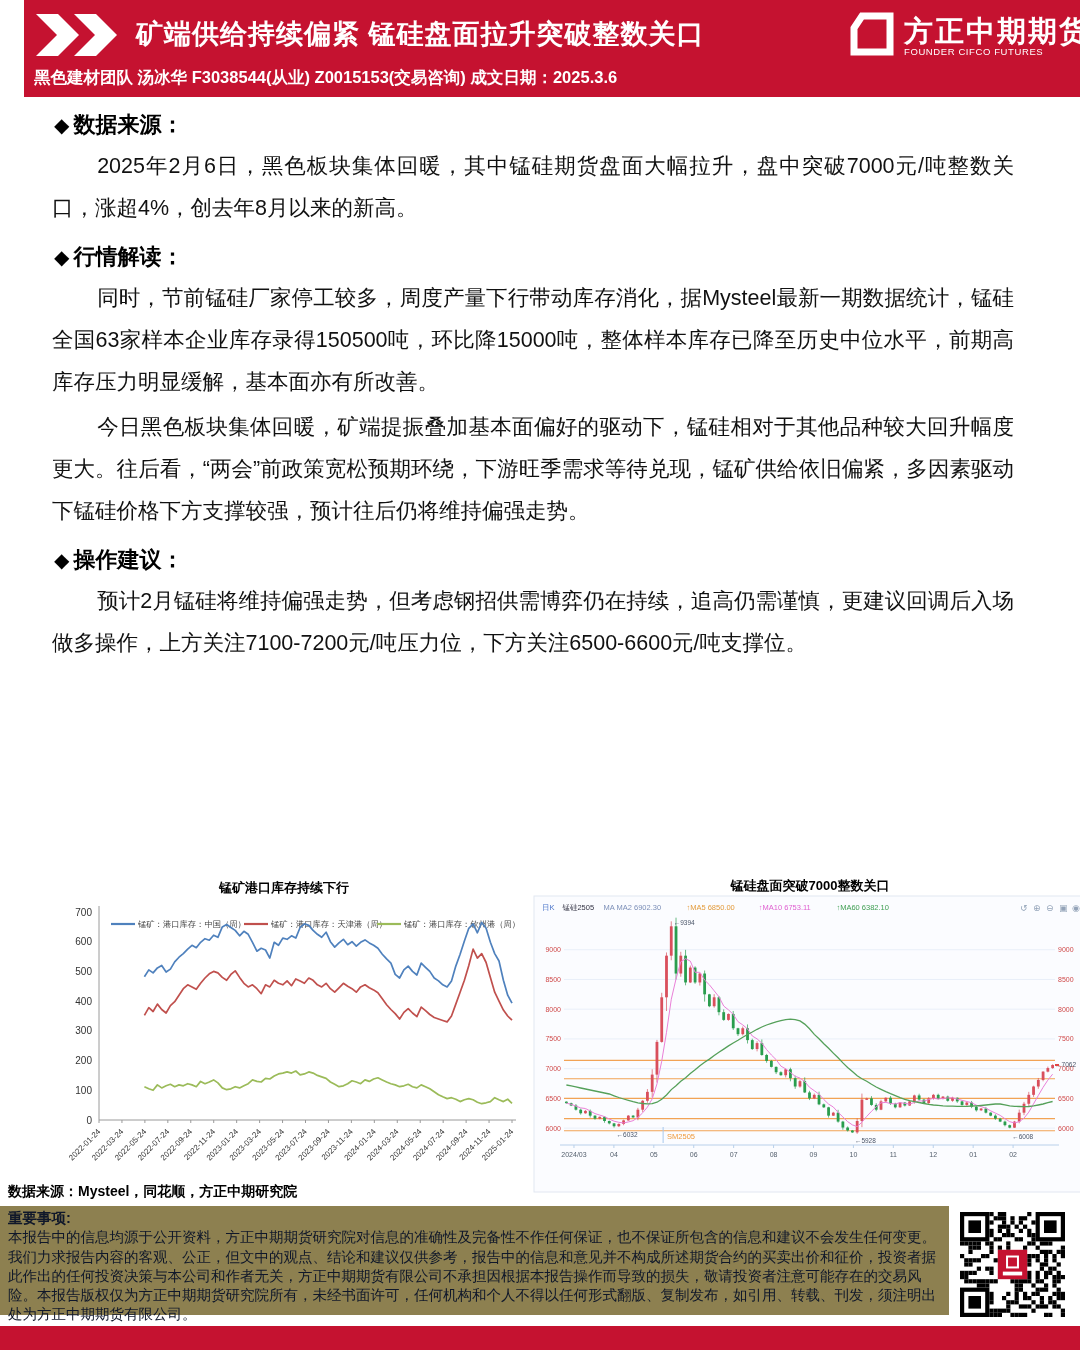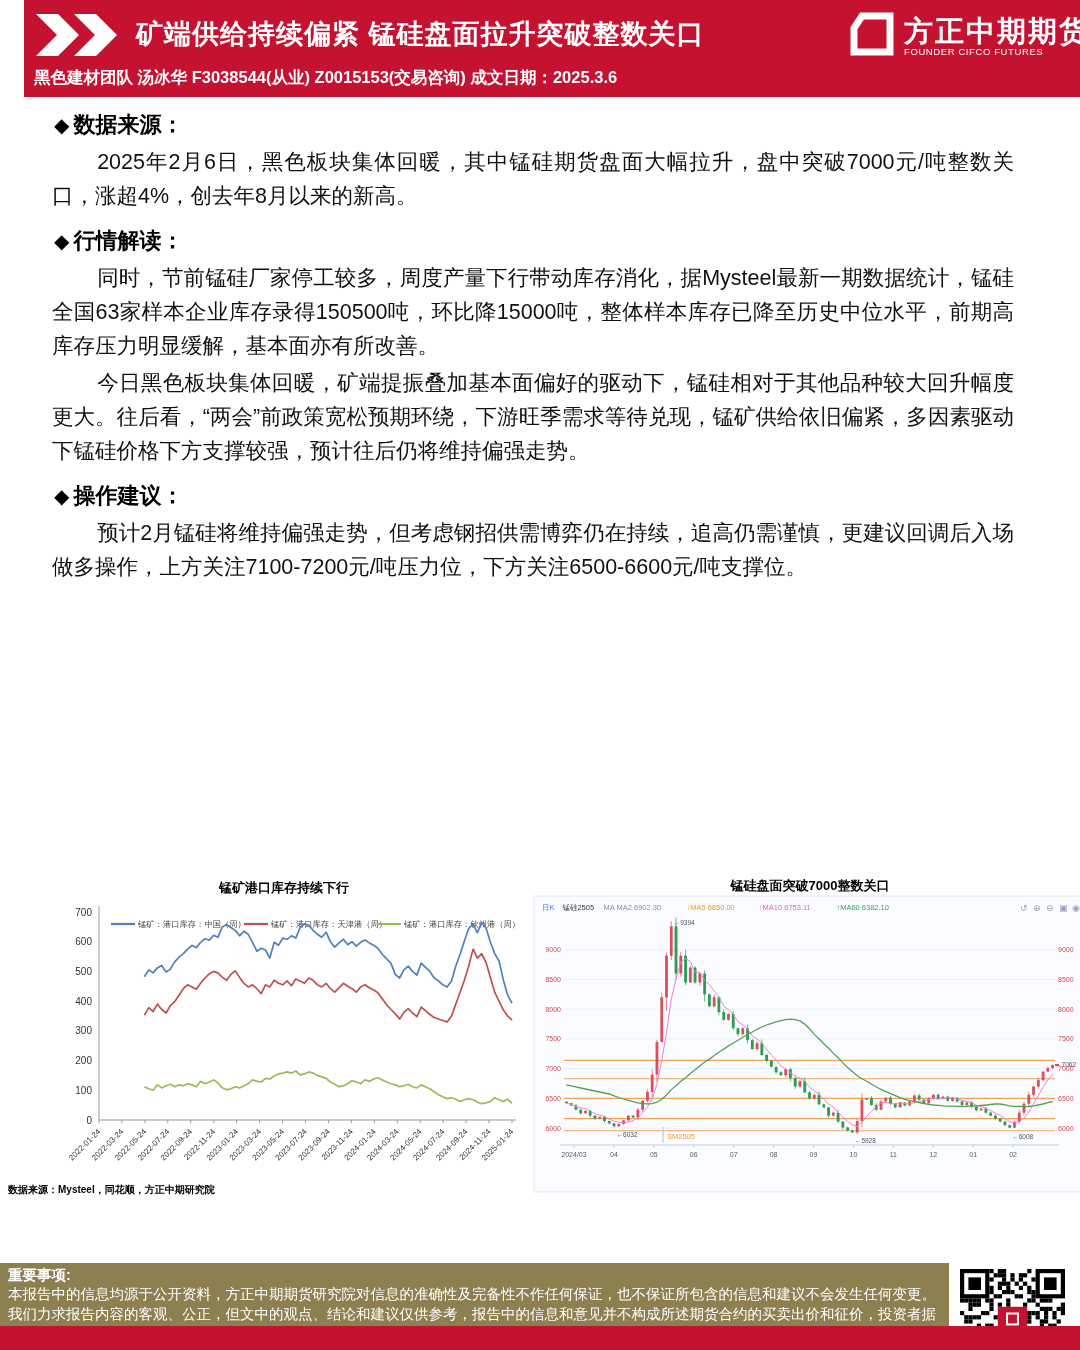--- a/index.html
+++ b/index.html
@@ -11,29 +11,29 @@
   .chev{position:absolute;left:10px;top:12px;}
   .hdr-title{position:absolute;left:112px;top:16px;font-size:27px;font-weight:bold;letter-spacing:1px;white-space:nowrap;}
   .hdr-byline{position:absolute;left:10px;top:67px;font-size:16.5px;font-weight:bold;white-space:nowrap;}
   .brand{position:absolute;right:14px;top:10px;display:flex;align-items:flex-end;gap:8px;}
   .brand-cn{font-size:29px;font-weight:bold;letter-spacing:2px;line-height:30px;}
   .brand-en{font-size:9.5px;letter-spacing:.6px;line-height:12px;}
   
   .content{position:absolute;top:97px;left:0;width:1080px;height:765px;overflow:hidden;color:#111;}
   .sec-head{margin:13px 0 5px 54px;font-size:22px;font-weight:bold;line-height:30px;color:#000;}
   .diamond{margin-right:4px;font-size:20px;}
-  .content p{margin:0 66px 3px 52px;font-size:21.5px;line-height:34px;text-indent:2.1em;text-align:justify;}
+  .content p{margin:0 66px 3px 52px;font-size:21.5px;line-height:42px;text-indent:2.1em;text-align:justify;}
   
   .charts{position:absolute;top:860px;left:0;width:1080px;height:326px;}
   .chart{position:absolute;top:0;margin:16px;}
   .chart-left{left:28px;}
   .chart-right{left:512px;}
-  .datasource{position:absolute;top:1183px;left:8px;font-size:10px;font-weight:bold;color:#000;}
+  .datasource{position:absolute;top:1183px;left:8px;font-size:14px;font-weight:bold;color:#000;}
   
-  .footer{position:absolute;top:1263px;left:0;width:1080px;height:86px;background:#8d8050;color:#ffffff;}
+  .footer{position:absolute;top:1206px;left:0;width:1080px;height:109px;background:#8d8050;color:#0f172a;}
   .footer-text{position:absolute;left:8px;top:3px;width:938px;font-size:14.5px;line-height:19.3px;}
   .footer-title{font-weight:bold;display:block;}
   .qr{position:absolute;right:0;top:0;}
   .redbar{position:absolute;top:1326px;left:0;width:1080px;height:24px;background:#c51230;}
 </style>
 </head>
 <body>
 
 <div class="page">
 

